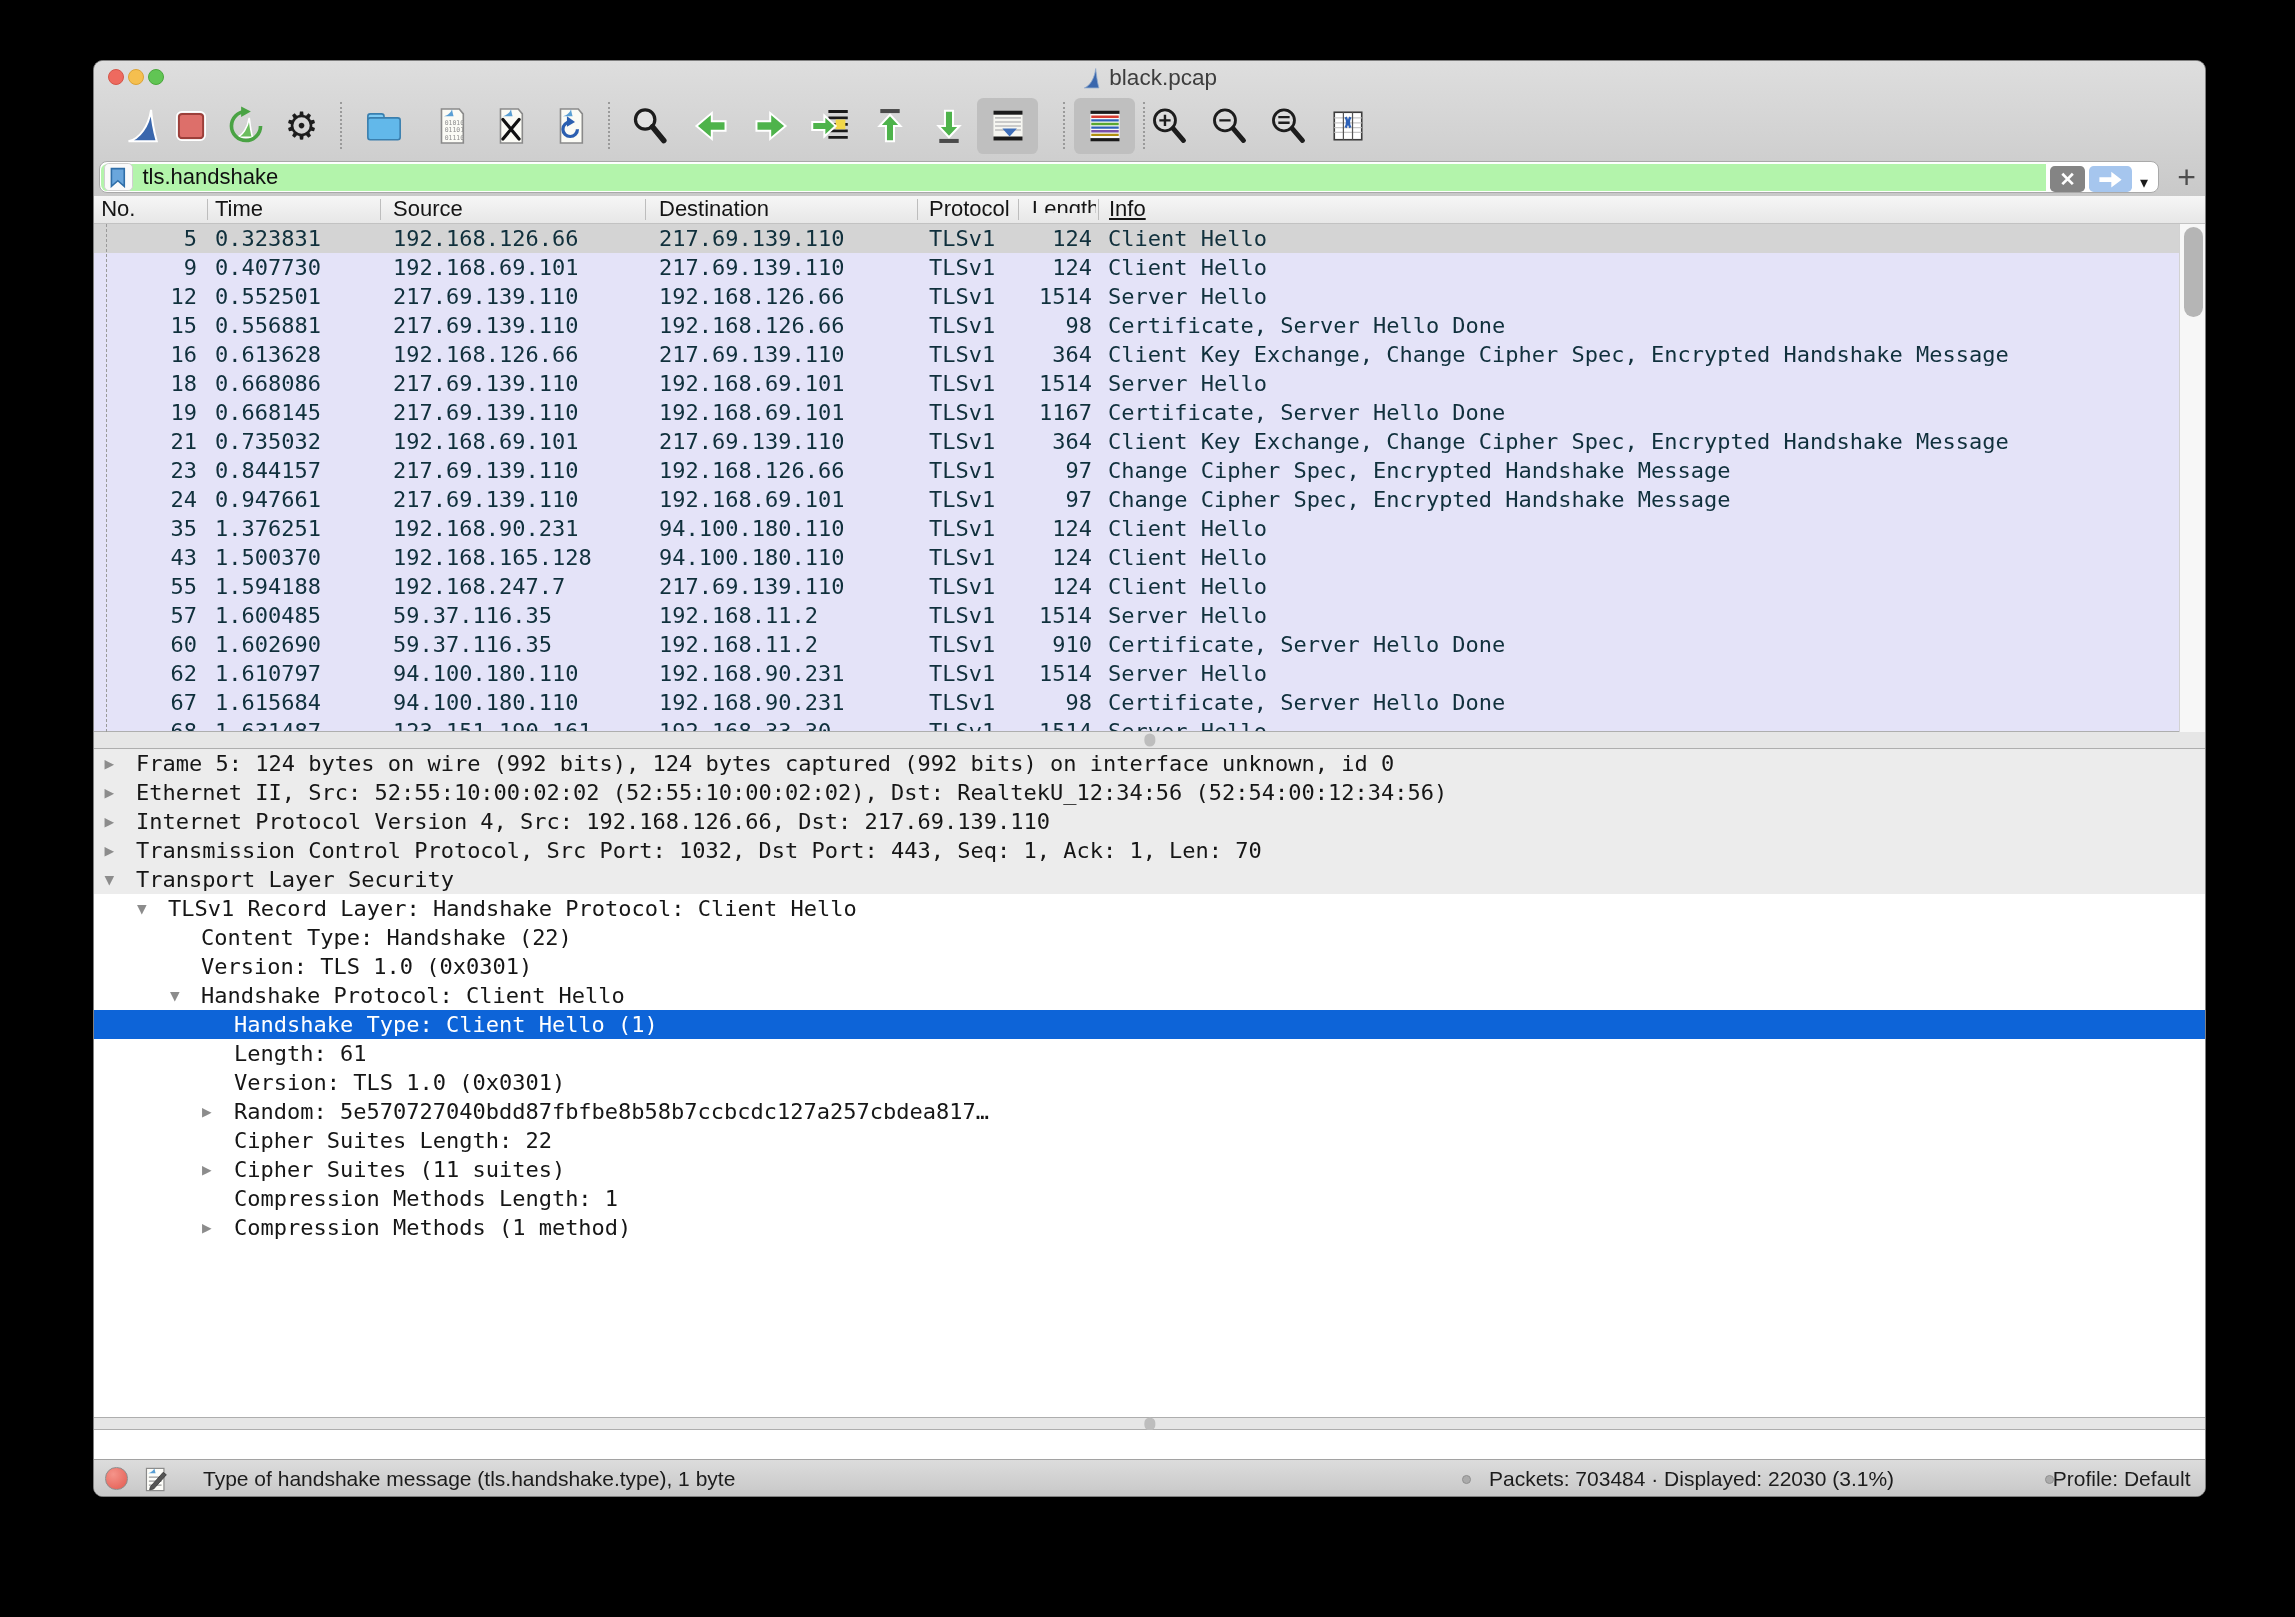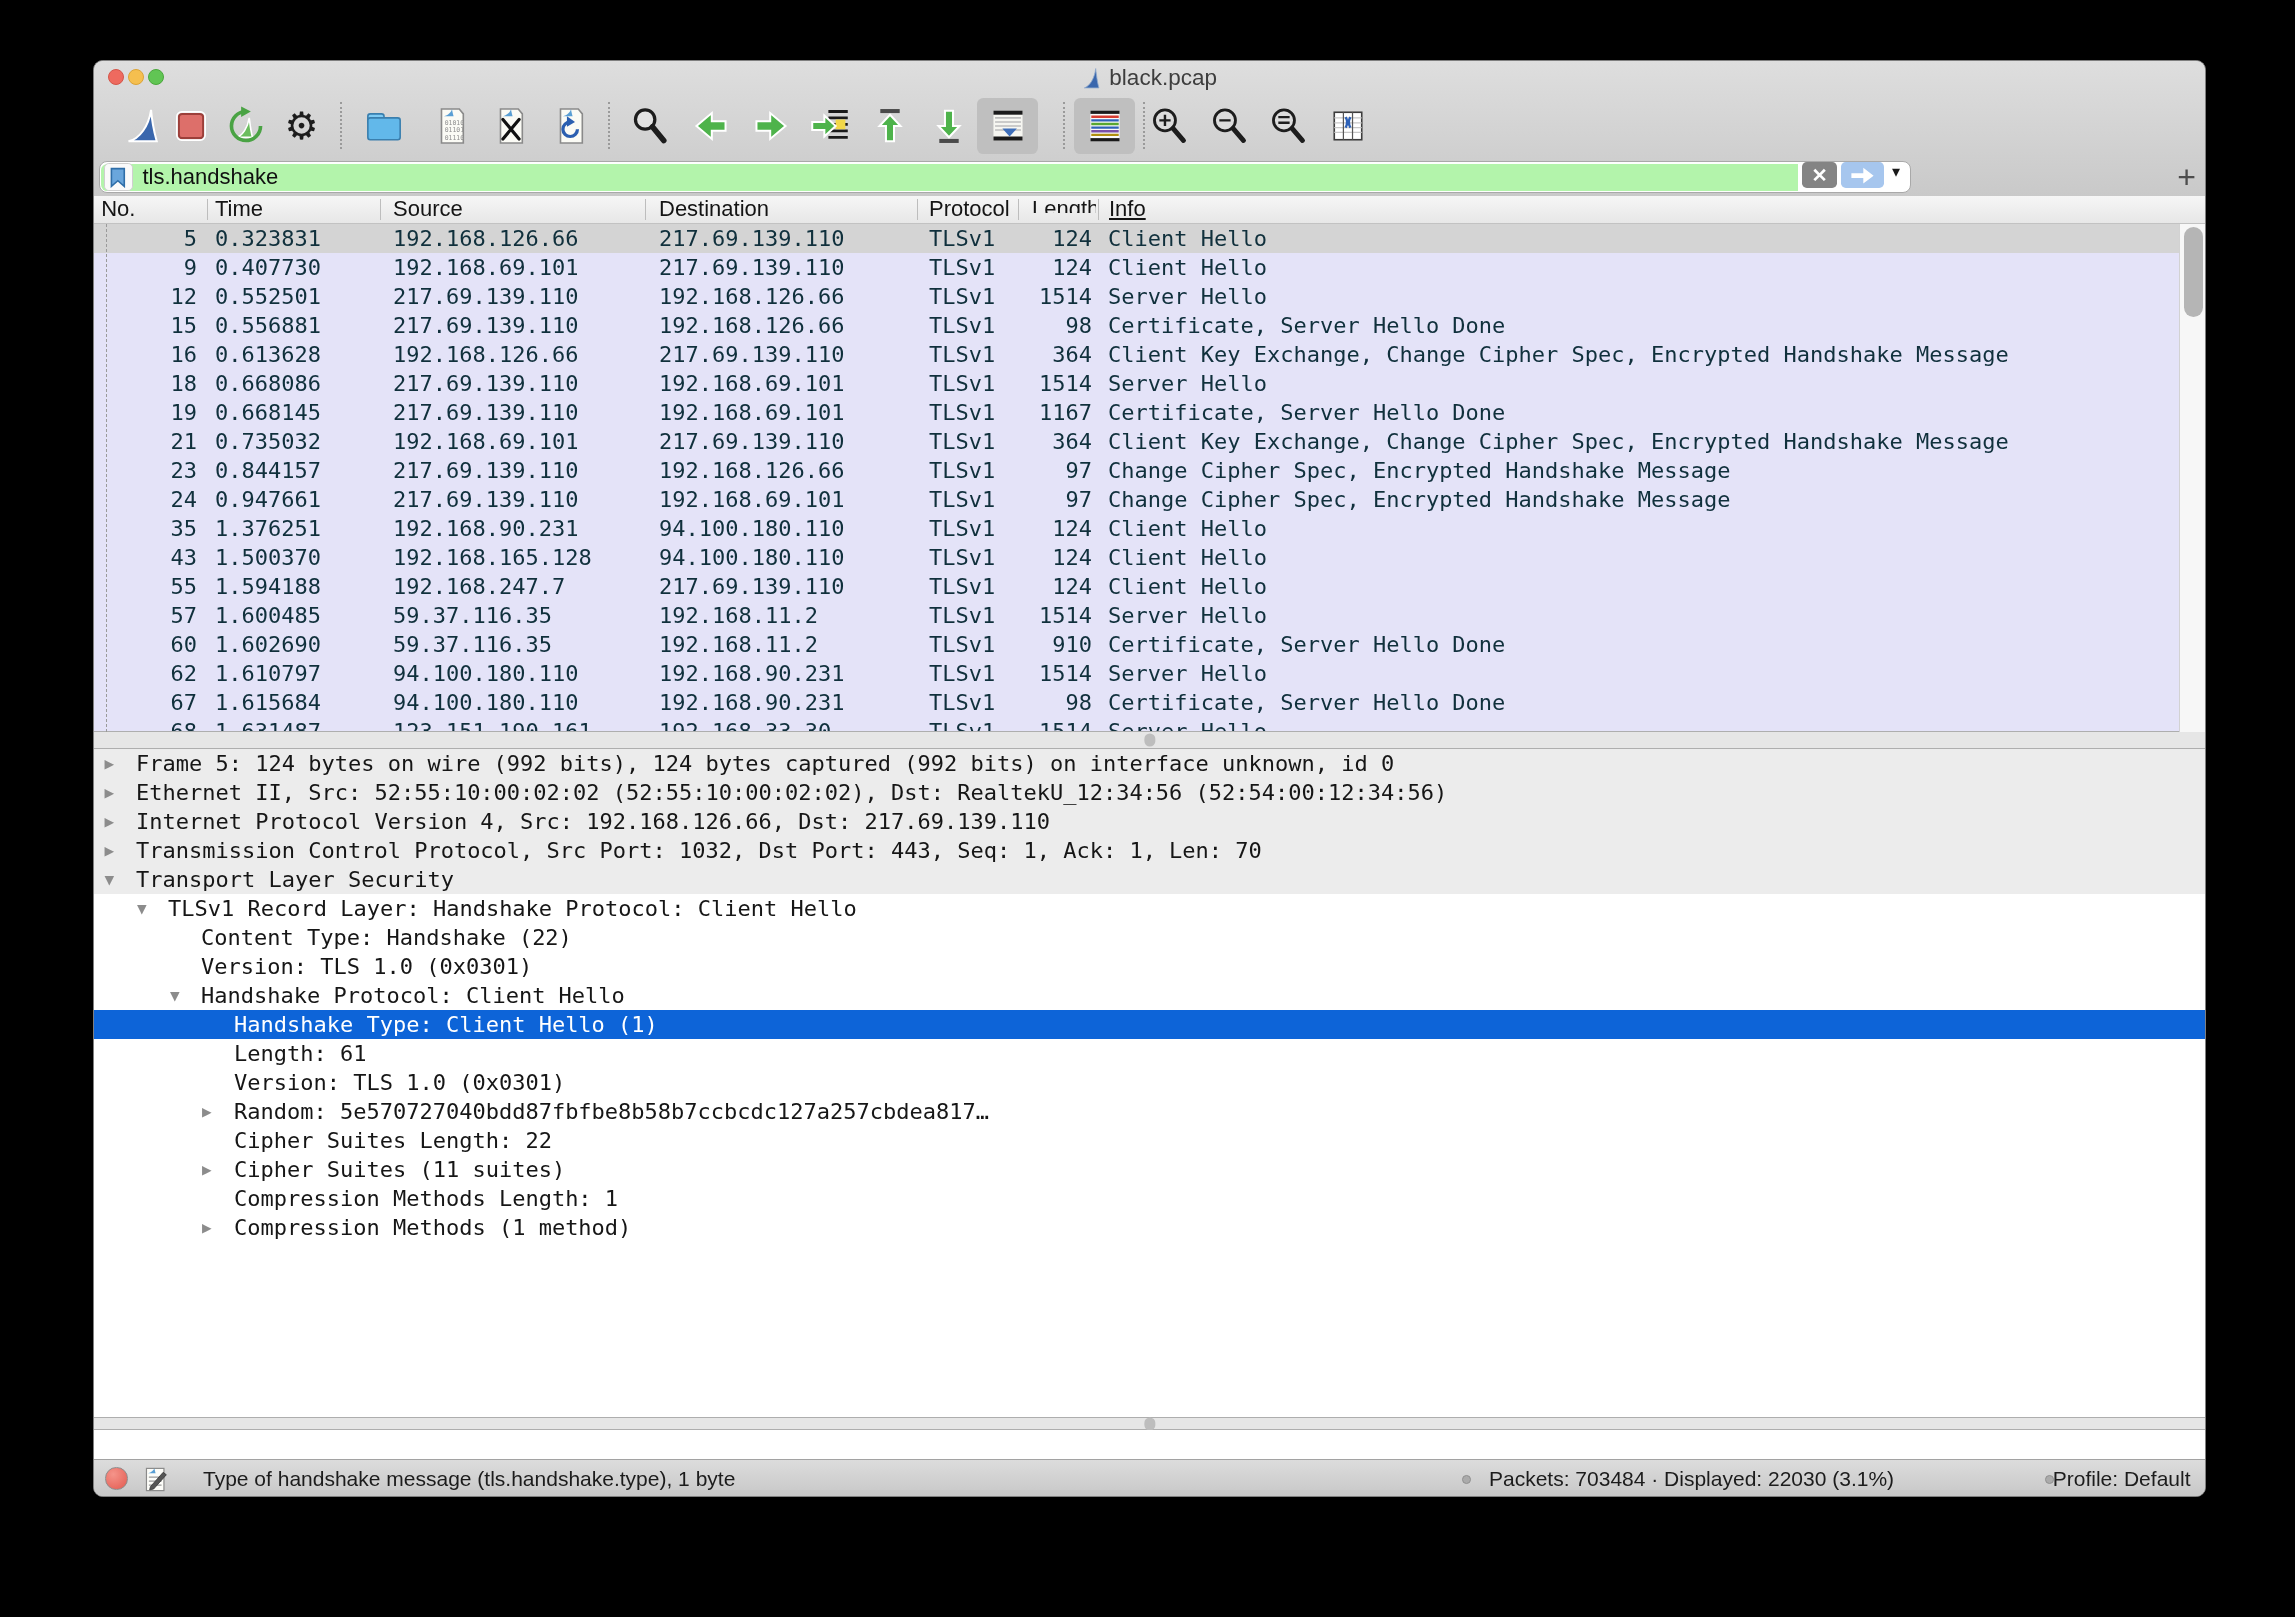--- a/index.html
+++ b/index.html
@@ -15,22 +15,22 @@
   .title{position:absolute;left:0;right:0;top:0;height:34px;display:flex;align-items:center;justify-content:center;gap:8px;
          color:#3d3d3d;font-size:22.5px;}
   
   .toolbar{position:absolute;left:0;top:35px;right:0;height:61px;}
   .tbtn{position:absolute;top:6.4px;width:45px;height:48px;display:flex;align-items:center;justify-content:center;}
   .tbtn.pressed{top:1.6px;height:56px;width:61px;background:#bfbfbf;border-radius:6.4px;}
   .tsep{position:absolute;top:6.4px;height:47px;width:0;border-left:2.4px dotted #9a9a9a;}
   .gearchar{font-size:38px;color:#1c1c1c;line-height:42px;}
   
   .filterbar{position:absolute;left:0;top:97px;right:0;height:39px;}
-  .filter-field{position:absolute;left:4.8px;top:3.2px;width:1812px;height:32px;background:#fff;border:0.8px solid #a9a9a9;
-                border-radius:8px;display:flex;align-items:flex-start;box-sizing:border-box;overflow:hidden;}
+  .filter-field{position:absolute;left:4.8px;top:3.2px;width:2060px;height:32px;background:#fff;border:0.8px solid #a9a9a9;
+                border-radius:8px;display:flex;align-items:flex-end;box-sizing:border-box;overflow:hidden;}
   .filter-green{flex:1;align-self:stretch;margin:1.6px 0 1.6px 1.6px;border-radius:6.4px 0 0 6.4px;background:#b3f4ab;display:flex;align-items:center;}
   .bm-tile{width:27px;height:26px;margin-left:2.4px;background:#fafafa;border:0.8px solid #cfcfcf;border-radius:4.8px;
            display:flex;align-items:center;justify-content:center;}
   .filter-text{margin-left:9.7px;font-size:22px;color:#101010;}
   .fbtn{width:35px;height:26px;border-radius:4.8px;margin-left:4px;display:flex;align-items:center;justify-content:center;flex:0 0 auto;}
   .fclear{background:#848484;color:#fff;font-size:19.3px;font-weight:bold;}
   .fapply{background:#a6c6ee;width:43px;}
   .fdrop{margin:0 9.7px 0 8px;font-size:16px;color:#1a1a1a;flex:0 0 auto;}
   .fplus{position:absolute;left:2073px;top:0px;width:39px;height:39px;display:flex;align-items:center;justify-content:center;
          font-size:32px;color:#4d4d4d;}

